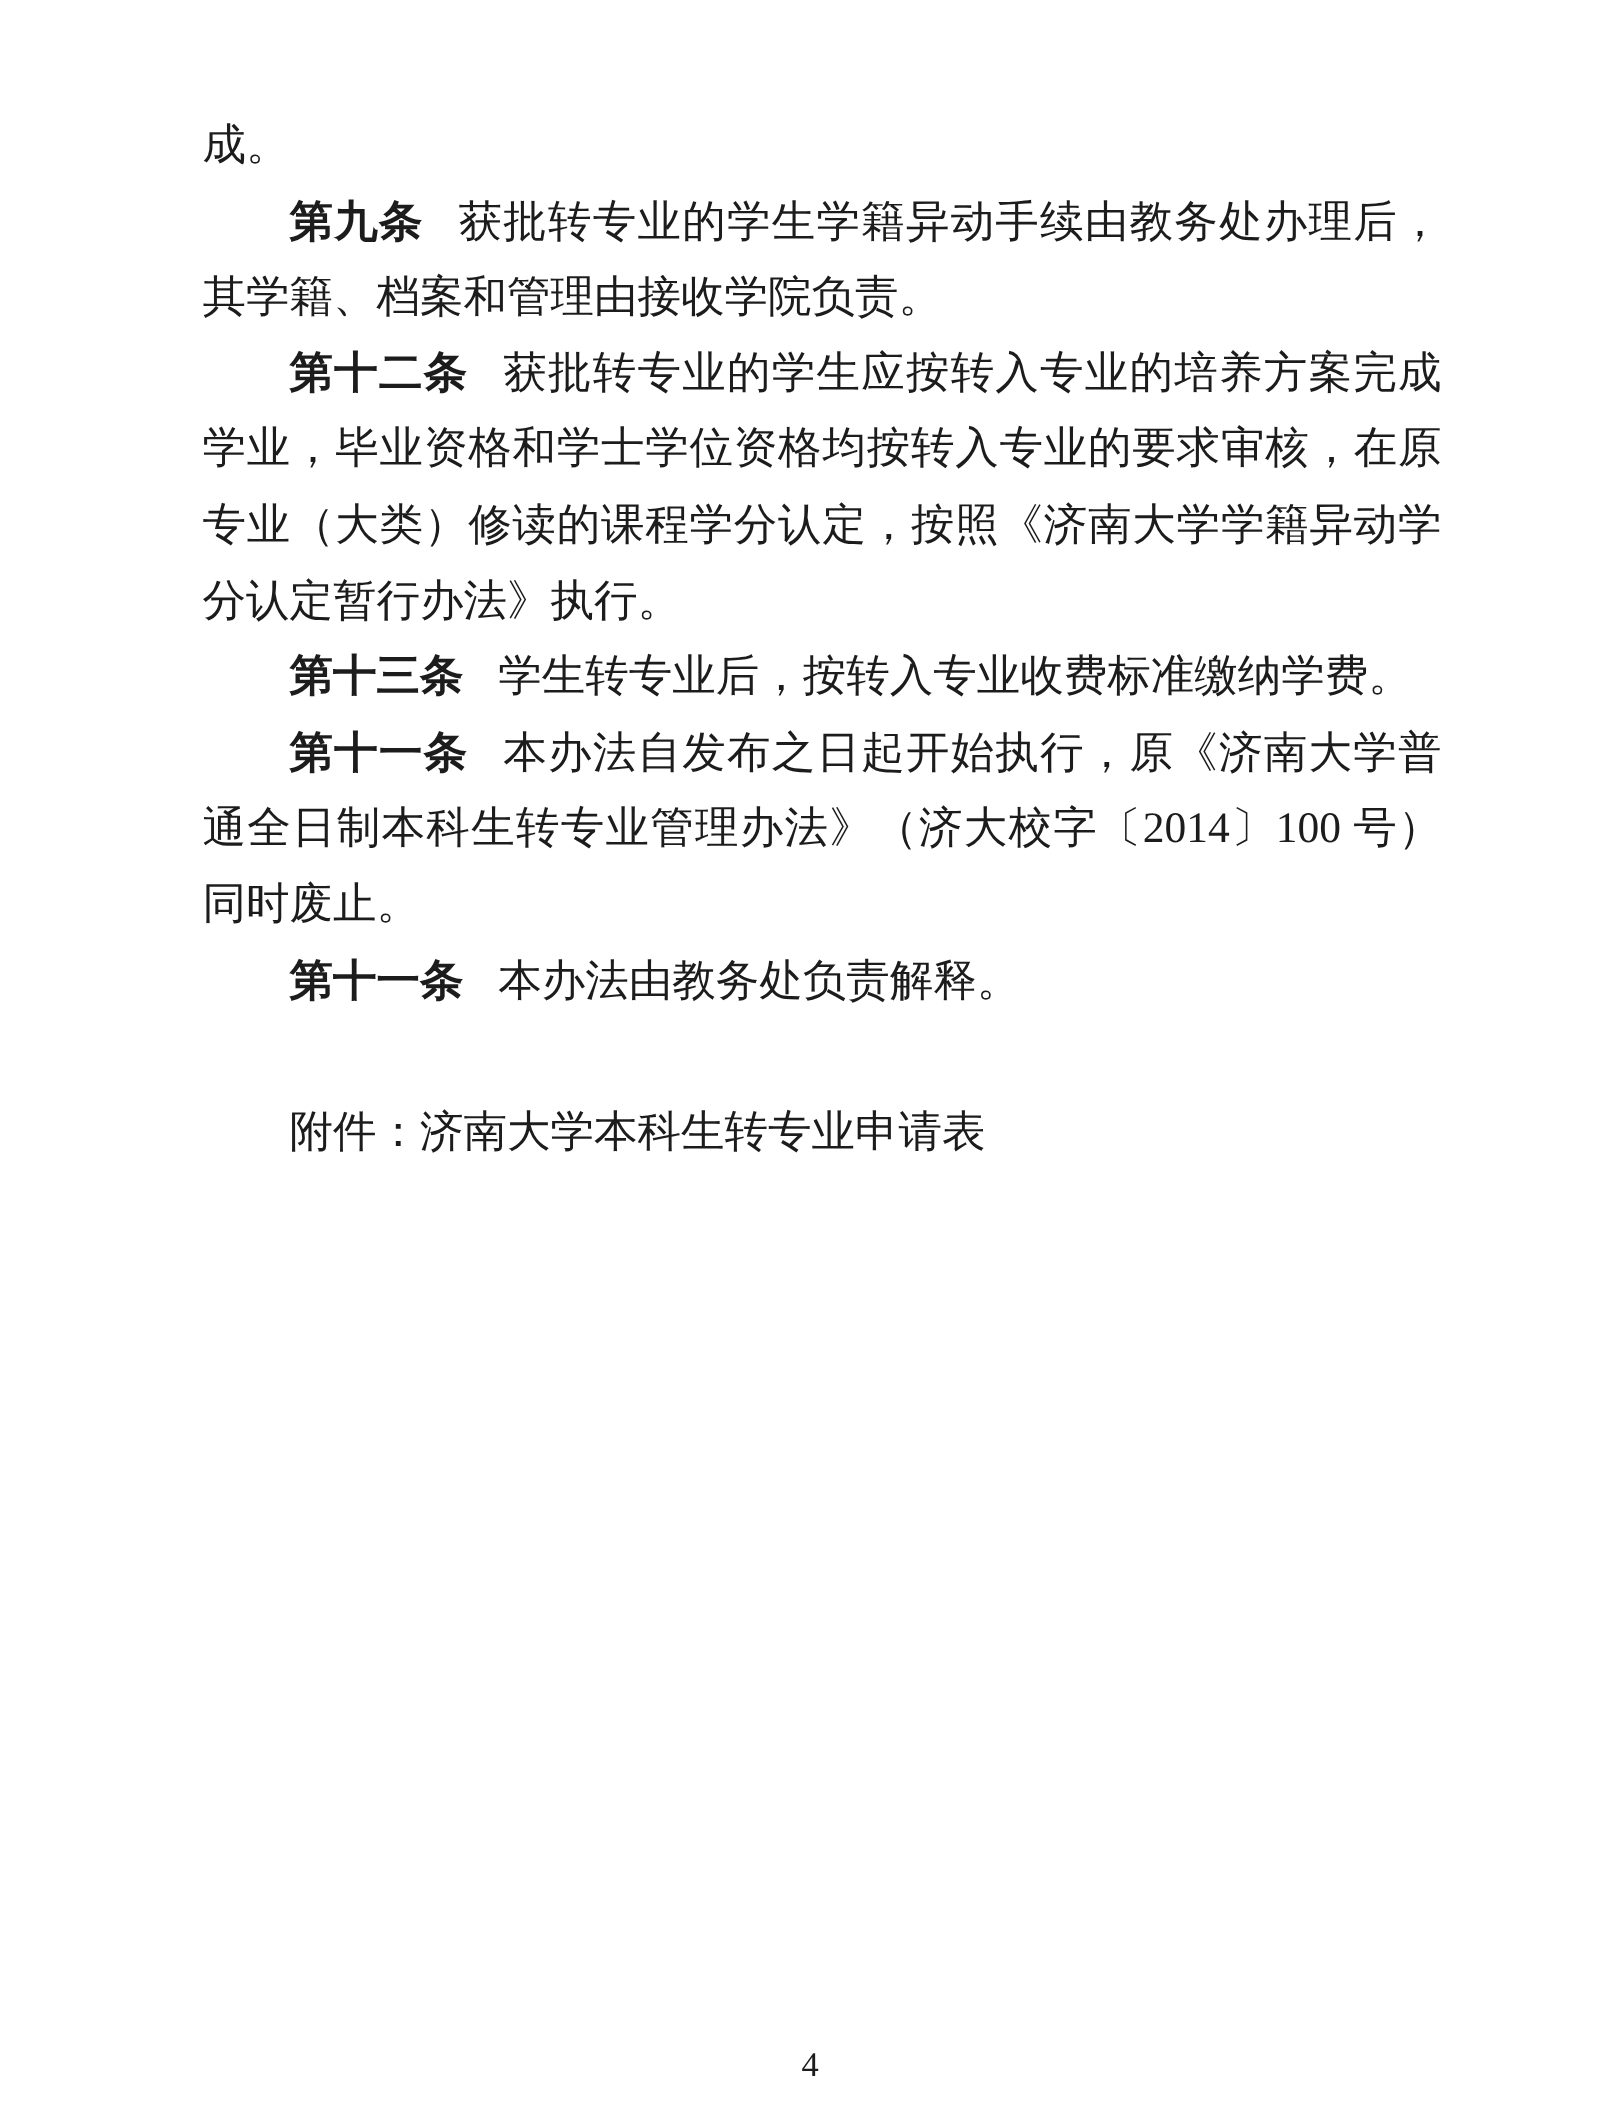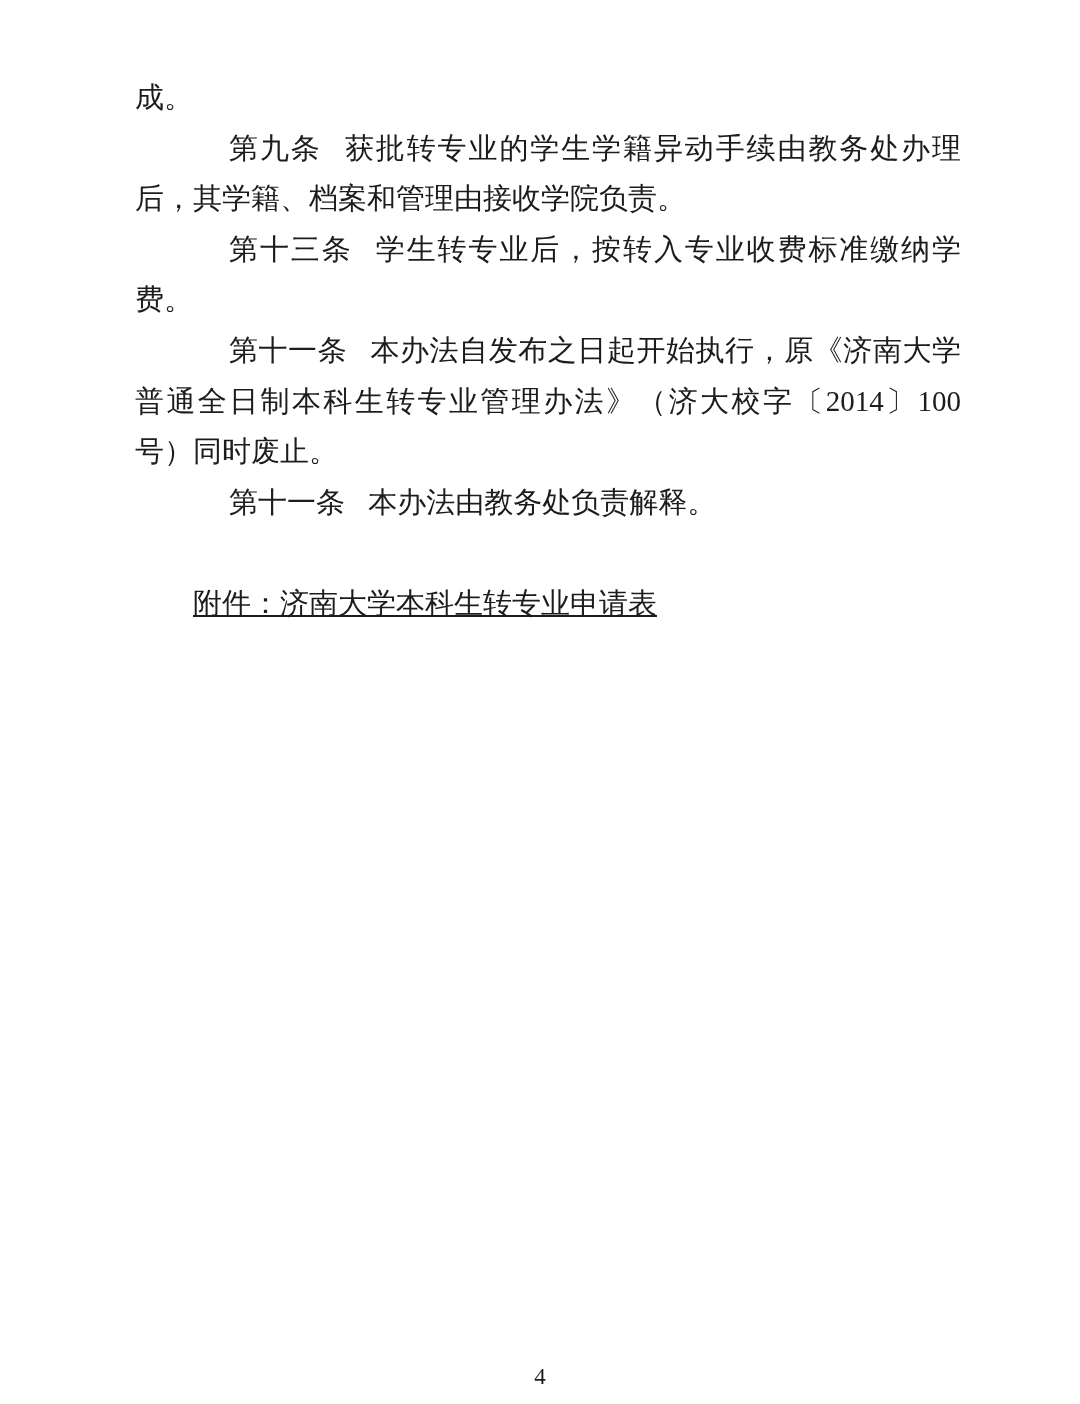--- a/index.html
+++ b/index.html
@@ -29,27 +29,25 @@
     text-align: justify;
     text-justify: inter-character;
     text-indent: 2em;
     word-break: normal;
     overflow-wrap: normal;
   }
   .para.no-indent {
     text-indent: 0;
   }
   .term {
-    font-weight: 400;
+    font-weight: 700;
     margin-right: 0.8em;
-    margin-left: 36px;
   }
   .attachment {
     margin-top: 50.6px;
-    text-decoration: underline;
   }
   .page-number {
     position: absolute;
     left: 0;
     right: 0;
     top: 1362px;
     text-align: center;
     font-size: 23px;
     line-height: 30px;
     color: #1c1c1c;
@@ -62,20 +60,23 @@
   <div class="content">
 
     <p class="para no-indent">成。</p>
 
     <p class="para">
       <span class="term">第九条</span><span>获批转专业的学生学籍异动手续由教务处办理后，其学籍、档案和管理由接收学院负责。</span>
     </p>
 
 
 
+    <p class="para">
+      <span class="term">第十二条</span><span>获批转专业的学生应按转入专业的培养方案完成学业，毕业资格和学士学位资格均按转入专业的要求审核，在原专业（大类）修读的课程学分认定，按照《济南大学学籍异动学分认定暂行办法》执行。</span>
+    </p>
 
     <p class="para">
       <span class="term">第十三条</span><span>学生转专业后，按转入专业收费标准缴纳学费。</span>
     </p>
 
     <p class="para">
       <span class="term">第十一条</span><span>本办法自发布之日起开始执行，原《济南大学普通全日制本科生转专业管理办法》（济大校字〔2014〕100 号）同时废止。</span>
     </p>
 
     <p class="para">

